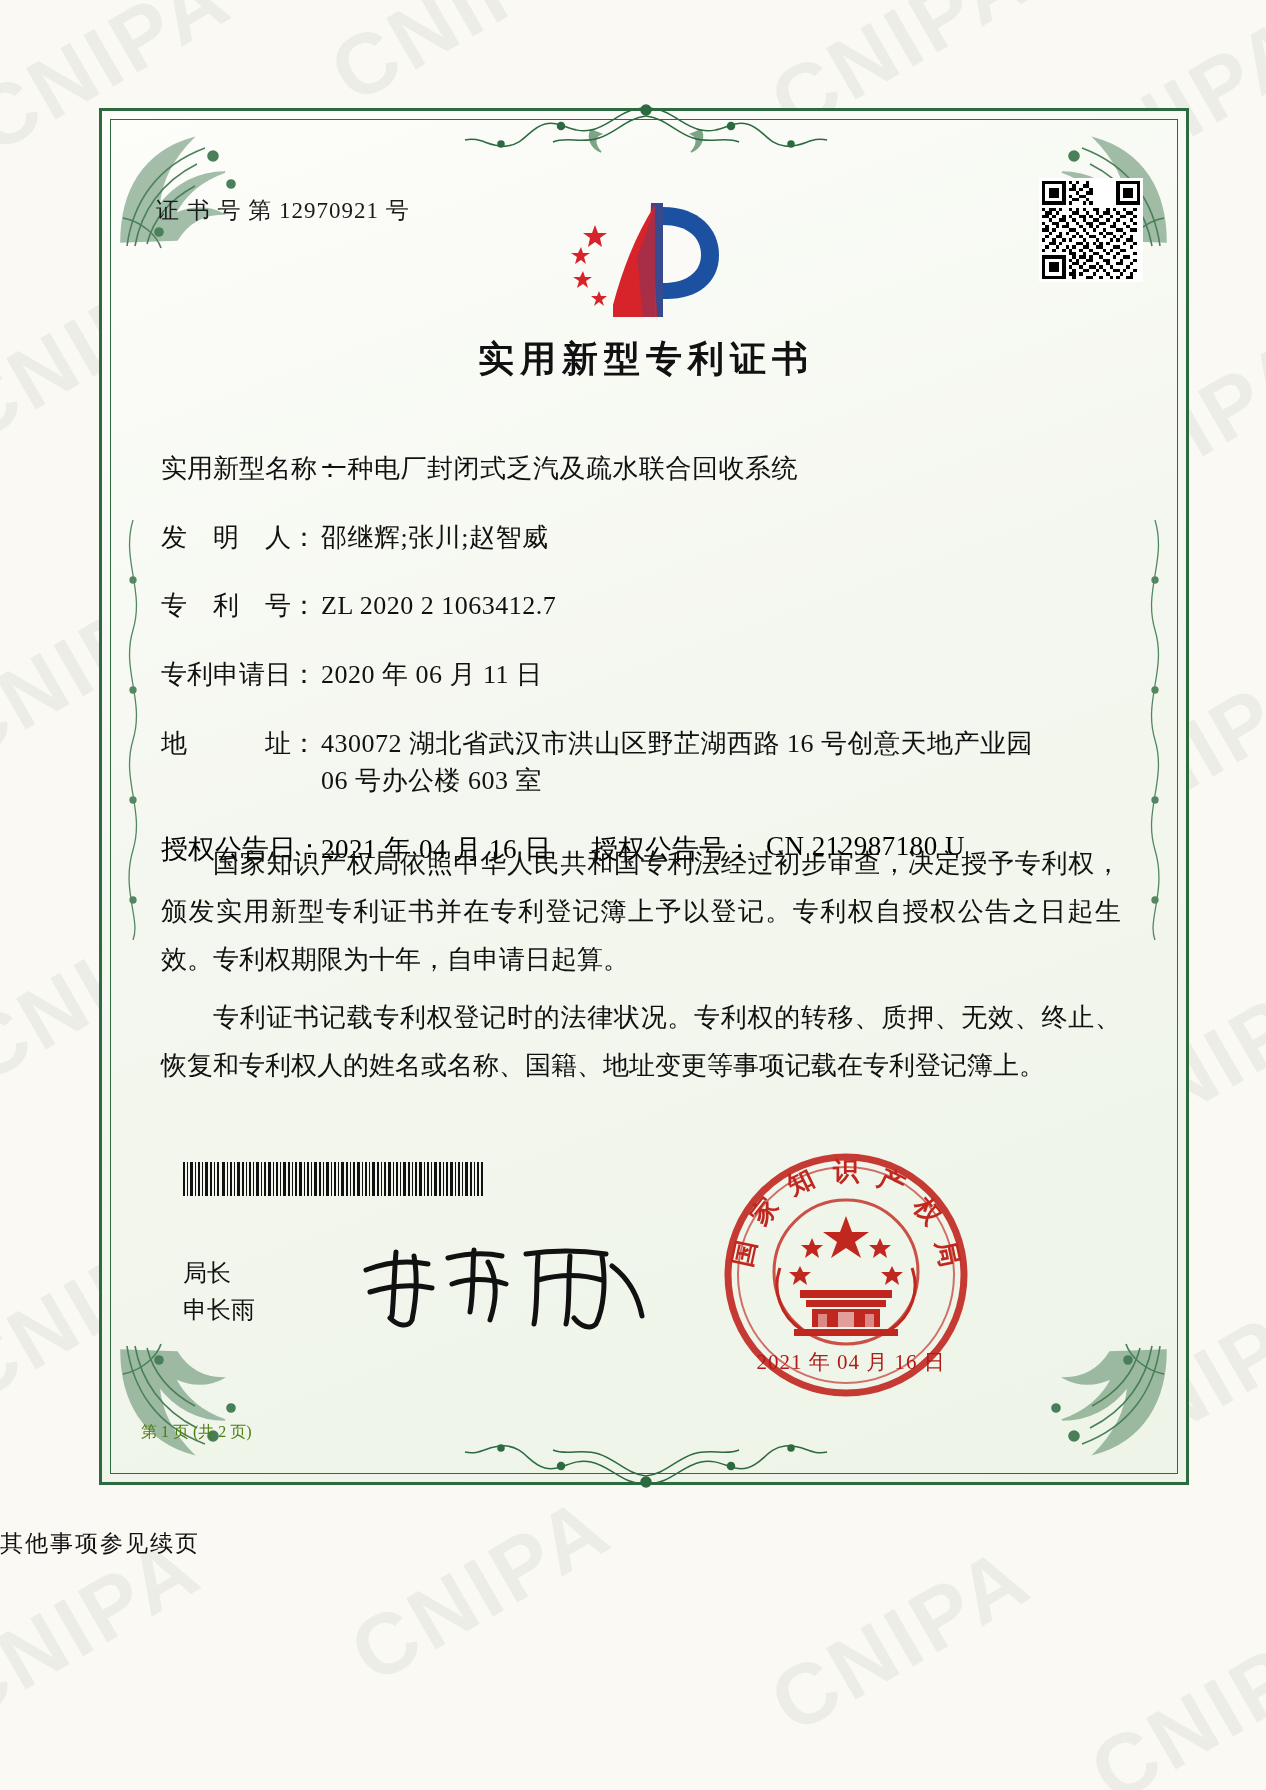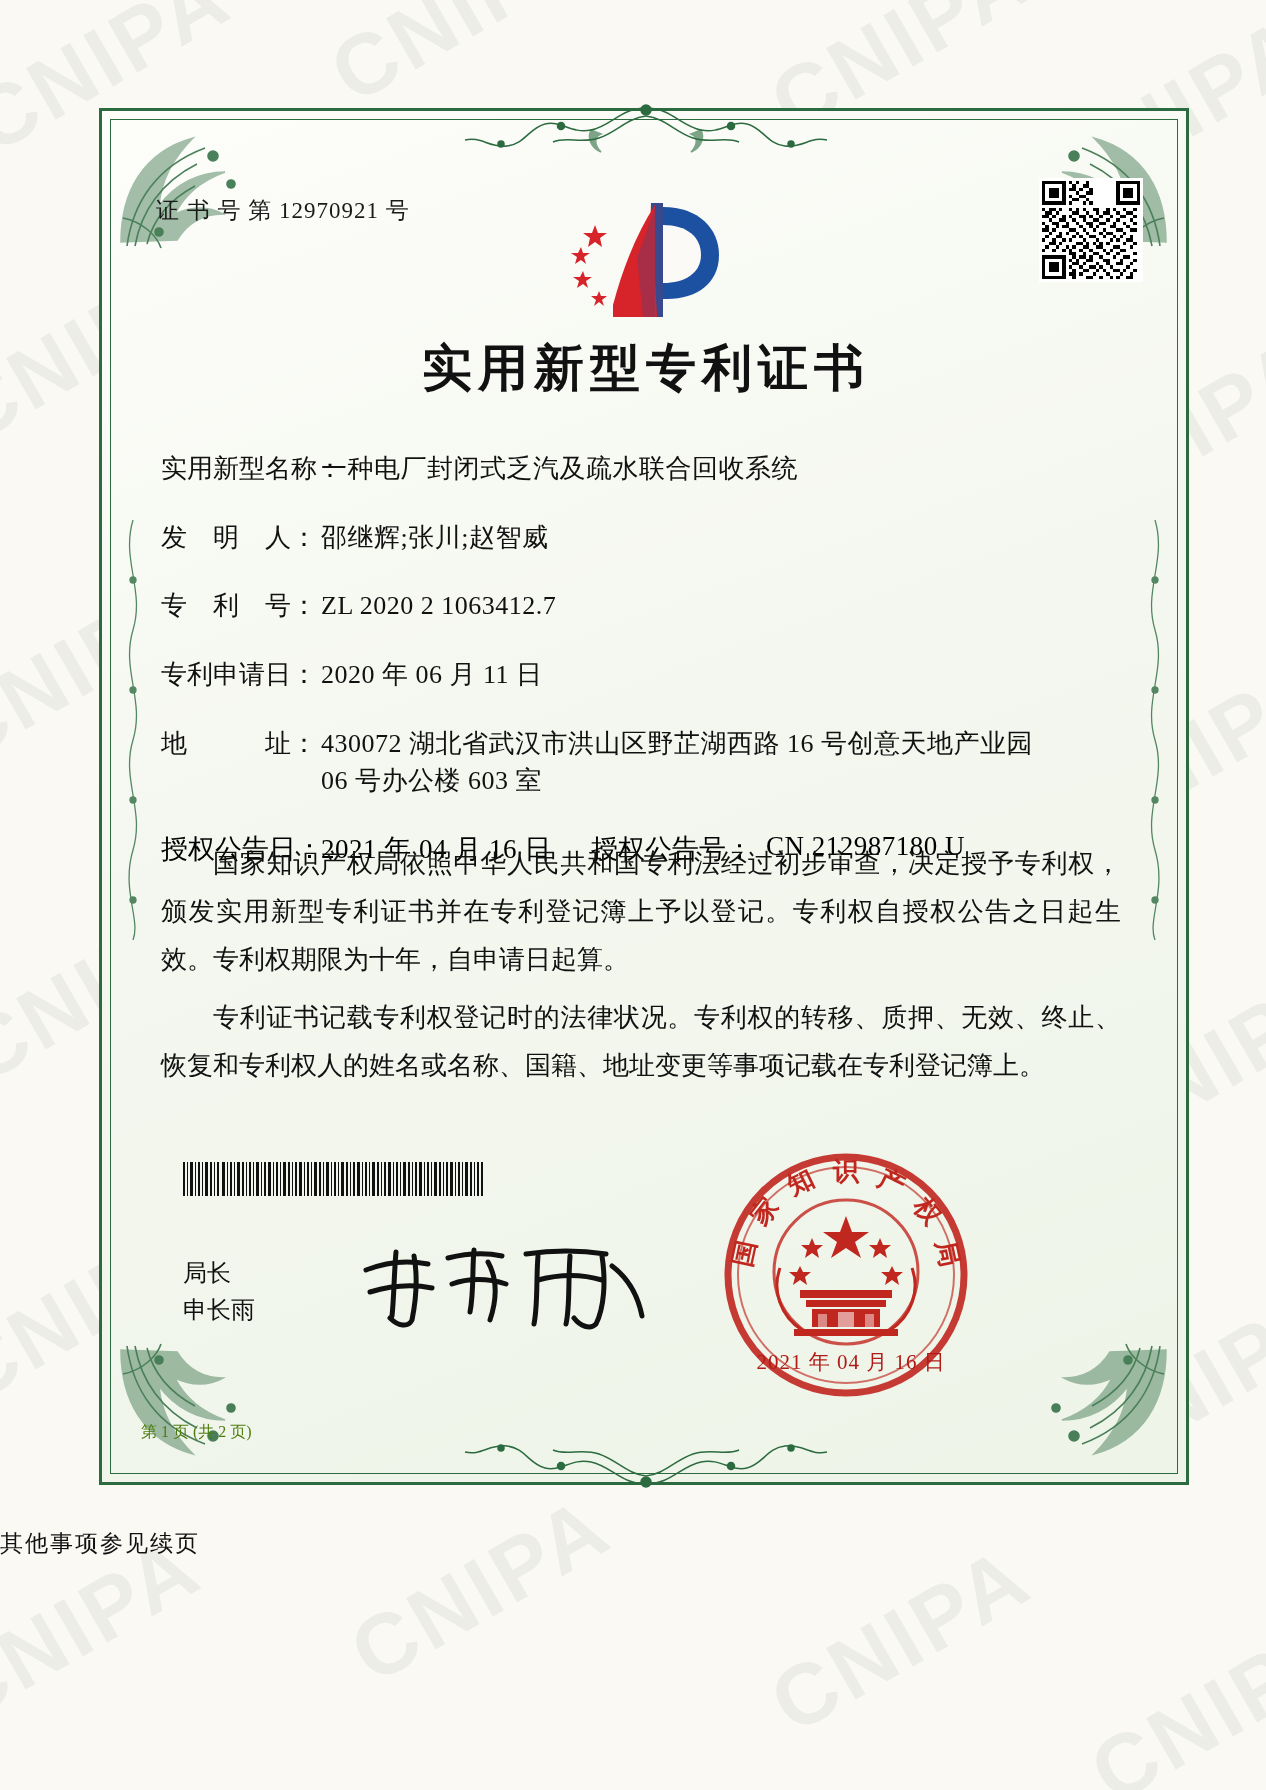--- a/index.html
+++ b/index.html
@@ -135,21 +135,21 @@
     left: 50%; top: 45px;
     transform: translateX(-50%);
     width: 190px; height: 130px;
   }
   .logo svg { width: 100%; height: 100%; display: block; }
 
   .doc-title {
     position: absolute;
     left: 0; right: 0; top: 185px;
     text-align: center;
-    font-size: 50px;
+    font-size: 36px;
     font-weight: bold;
     letter-spacing: 6px;
     color: #111;
     font-family: "DejaVu Serif", "Liberation Serif", serif;
   }
 
   .fields {
     position: absolute;
     left: 20px; top: 300px;
     width: 980px;

